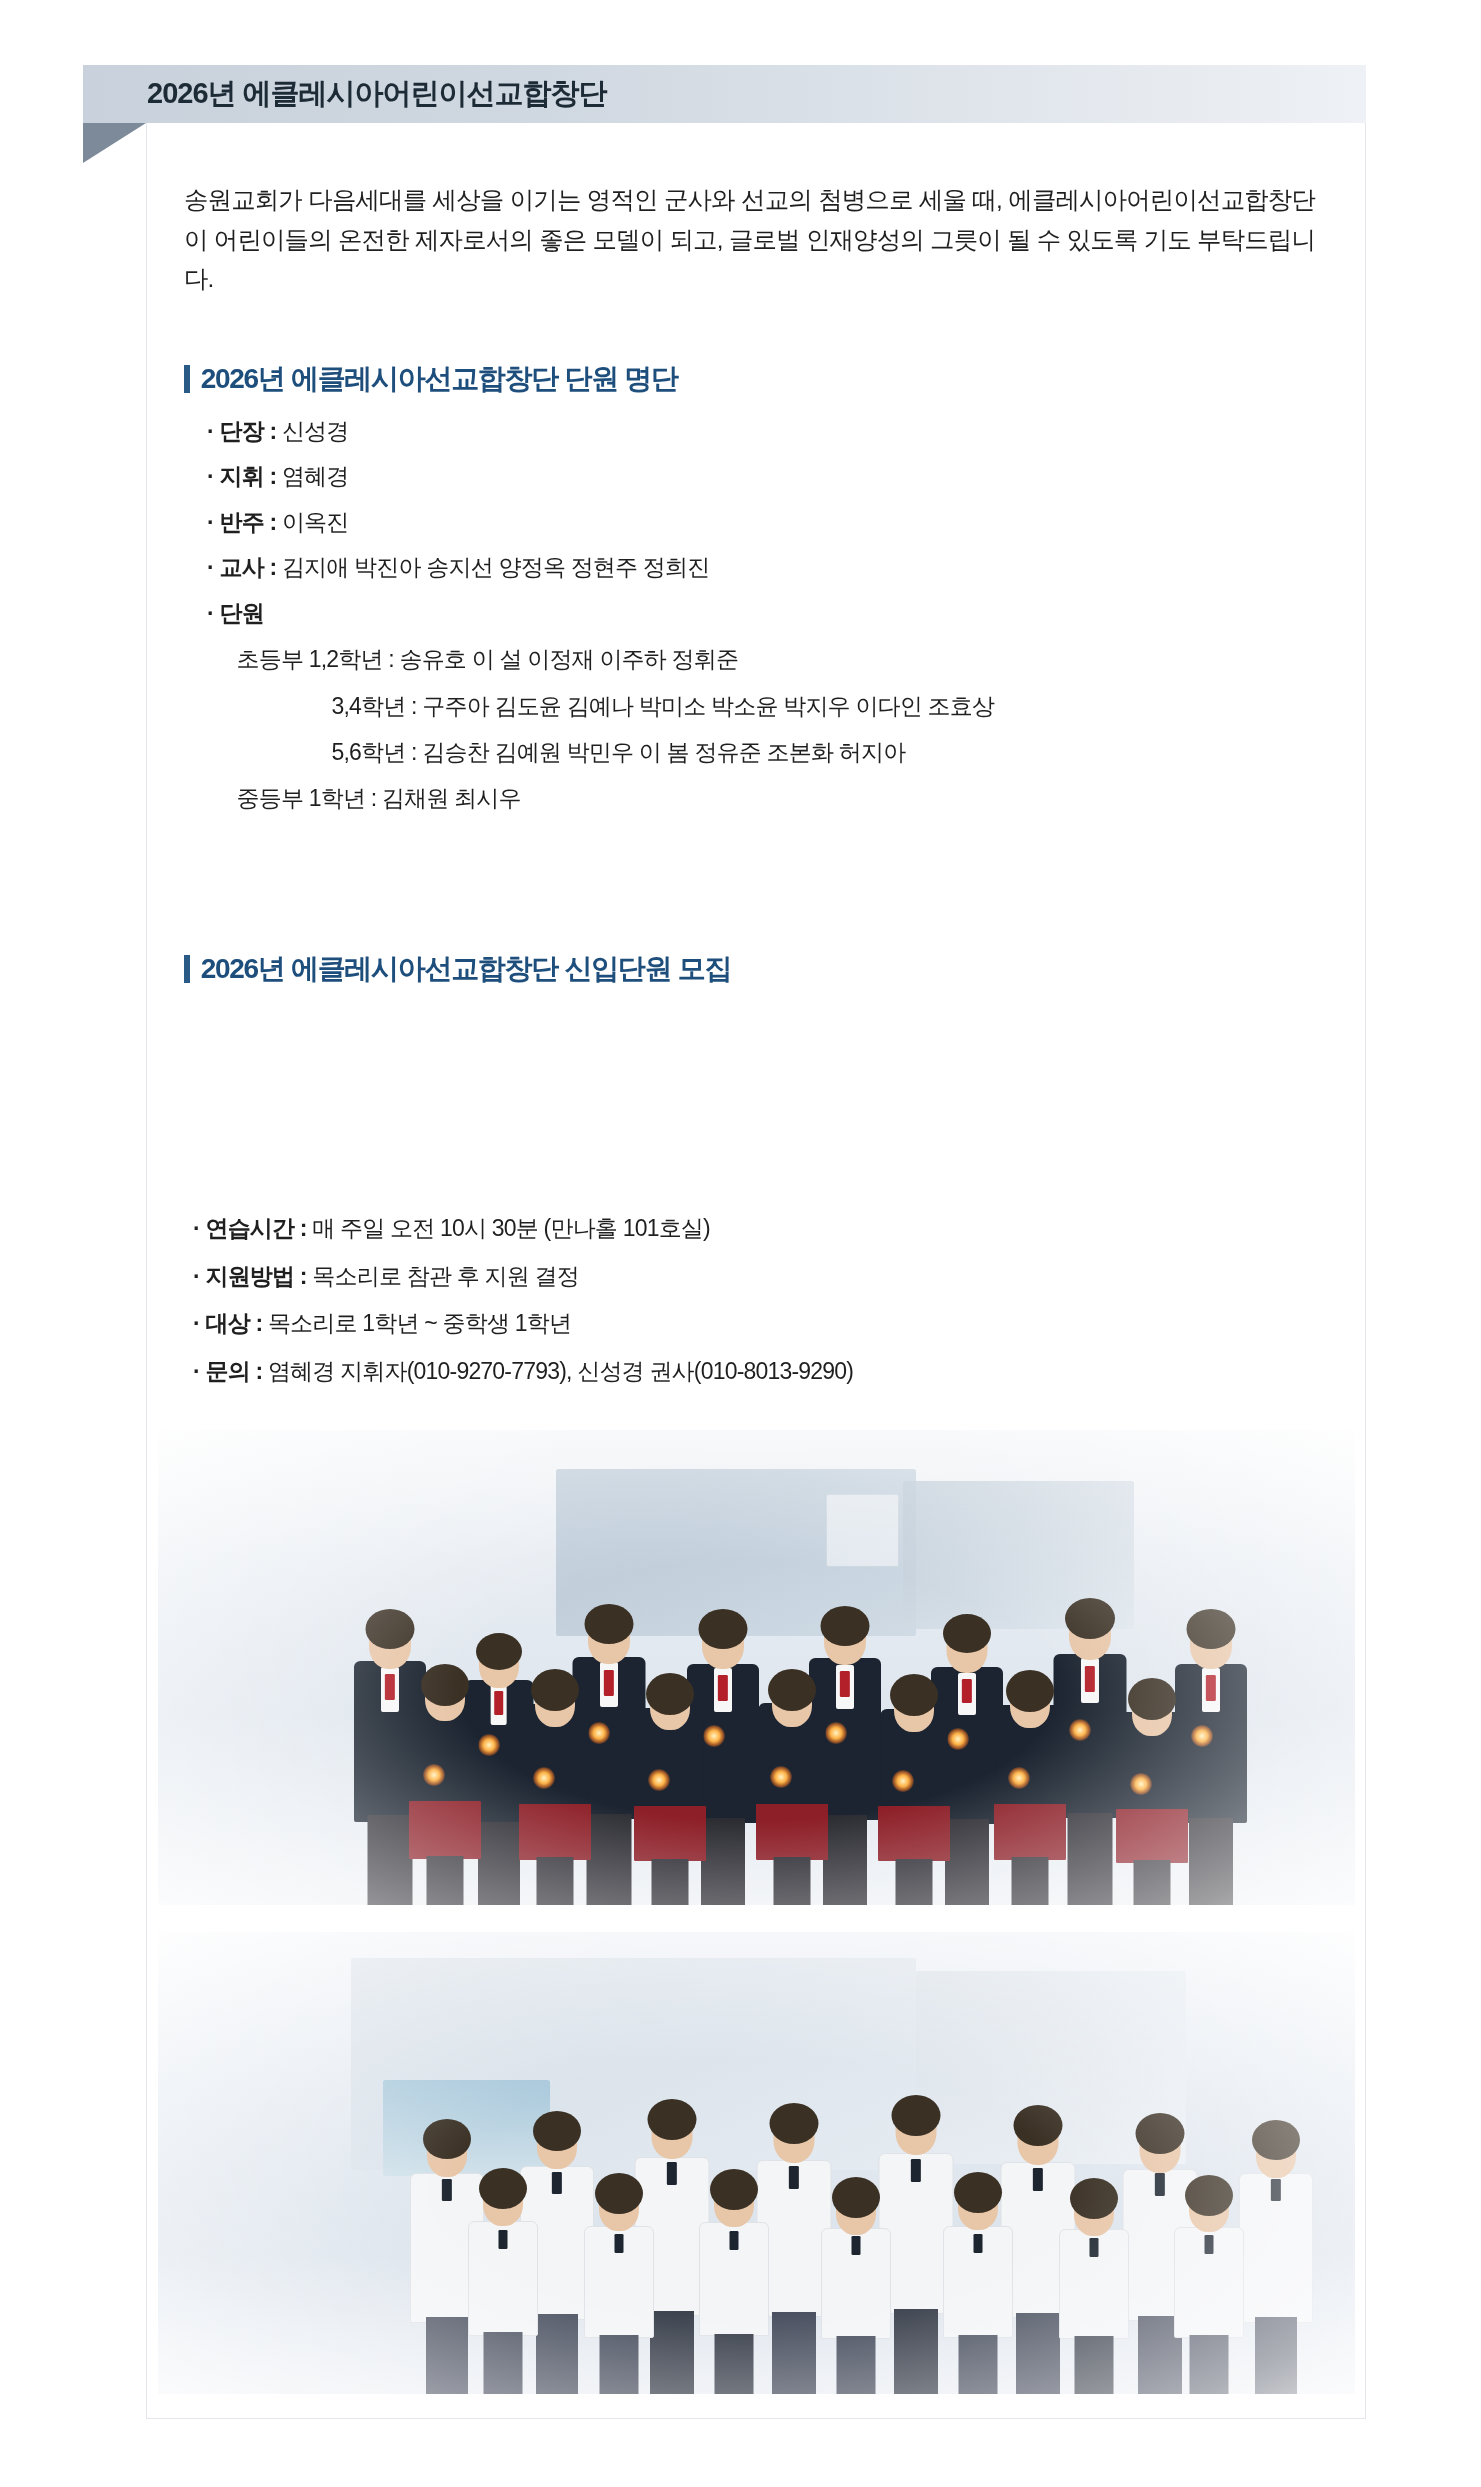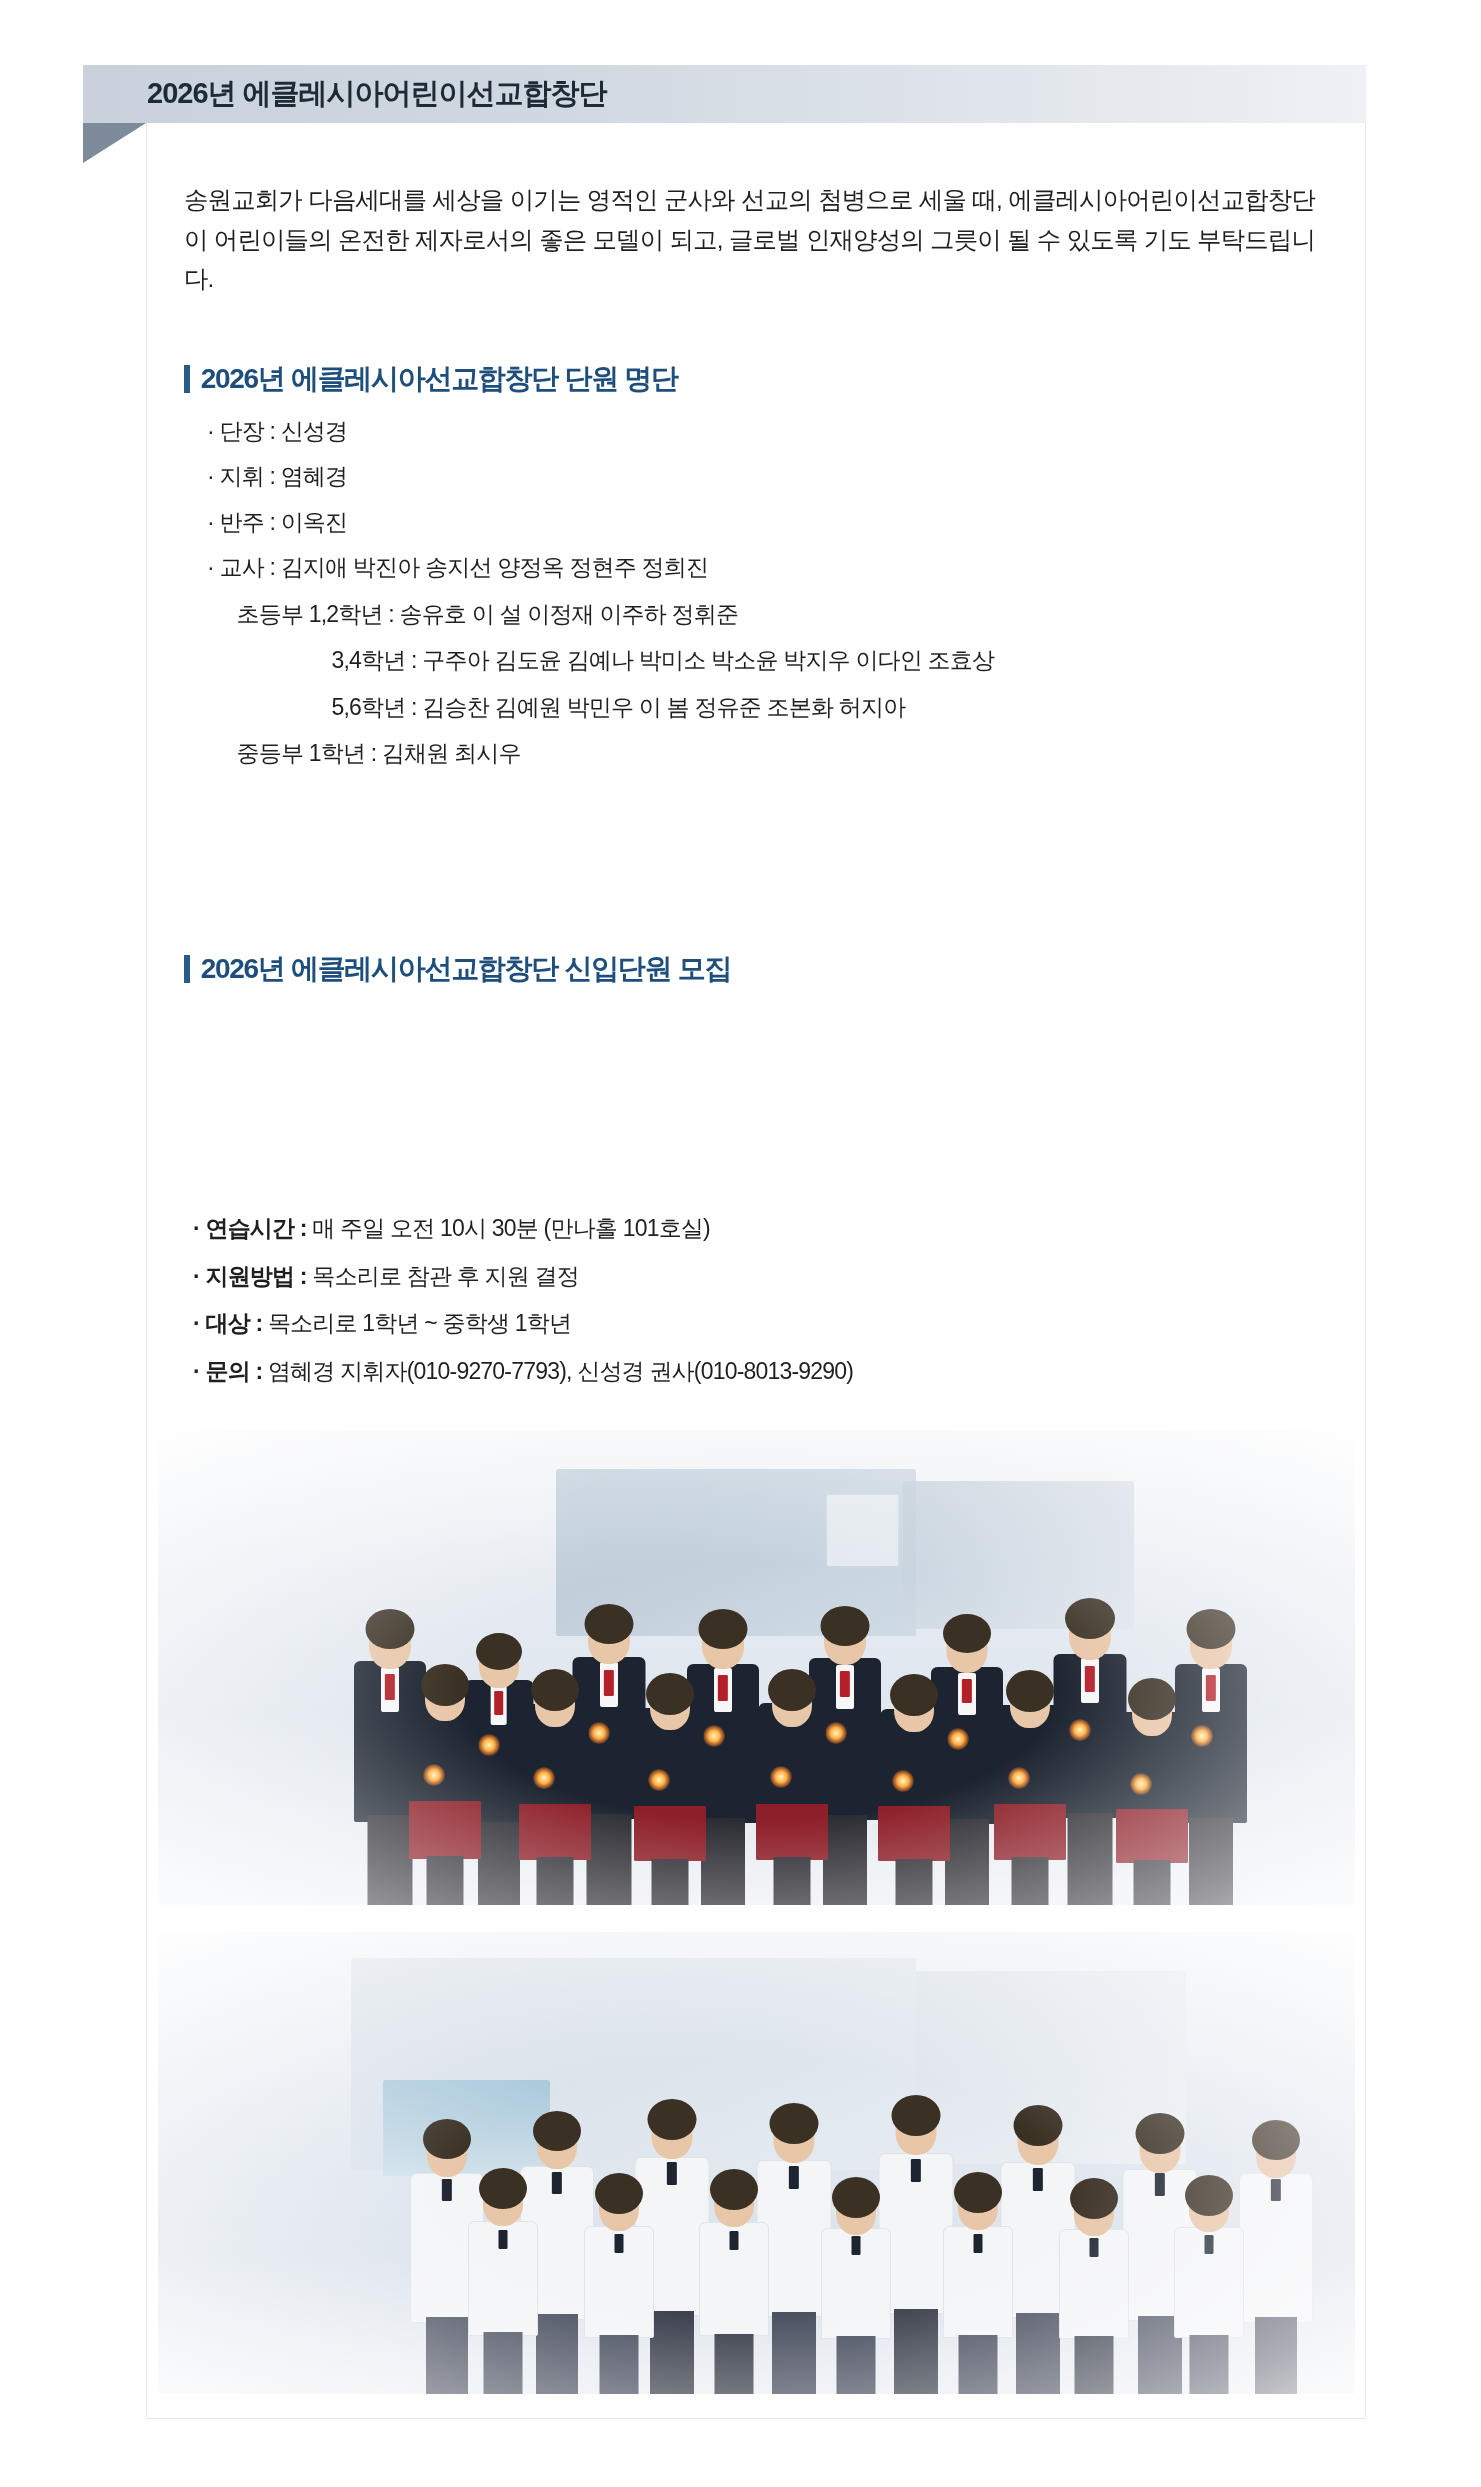--- a/index.html
+++ b/index.html
@@ -109,21 +109,21 @@
     width: 1117px;
     font-size: 23px;
     letter-spacing: -0.8px;
     color: #1f1f1f;
   }
   .roster .row {
     margin-bottom: 16.7px;
     line-height: 1.25;
   }
   .roster .lbl {
-    font-weight: normal;
+    font-weight: bold;
     text-align: center;
   }
   .grade-block {
     margin-top: 6.4px;
     margin-left: 29.5px;
     font-size: 23px;
     letter-spacing: -0.8px;
   }
   .grade-line {
     margin-bottom: 15.4px;
@@ -286,20 +286,24 @@
       <span class="lbl">· 지휘 :</span>
       <span>염혜경</span>
     </div>
     <div class="row">
       <span class="lbl">· 반주 :</span>
       <span>이옥진</span>
     </div>
     <div class="row">
       <span class="lbl">· 교사 :</span>
       <span>김지애 박진아 송지선 양정옥 정현주 정희진</span>
+    </div>
+    <div class="row">
+      <span class="lbl">· 단원</span>
+      <span></span>
     </div>
 
     <div class="grade-block">
       <div class="grade-line mid">
         <span>초등부 1,2학년 :</span>
         <span>송유호 이 설 이정재 이주하 정휘준</span>
       </div>
       <div class="grade-line indent">
         <span>3,4학년 :</span>
         <span>구주아 김도윤 김예나 박미소 박소윤 박지우 이다인 조효상</span>

